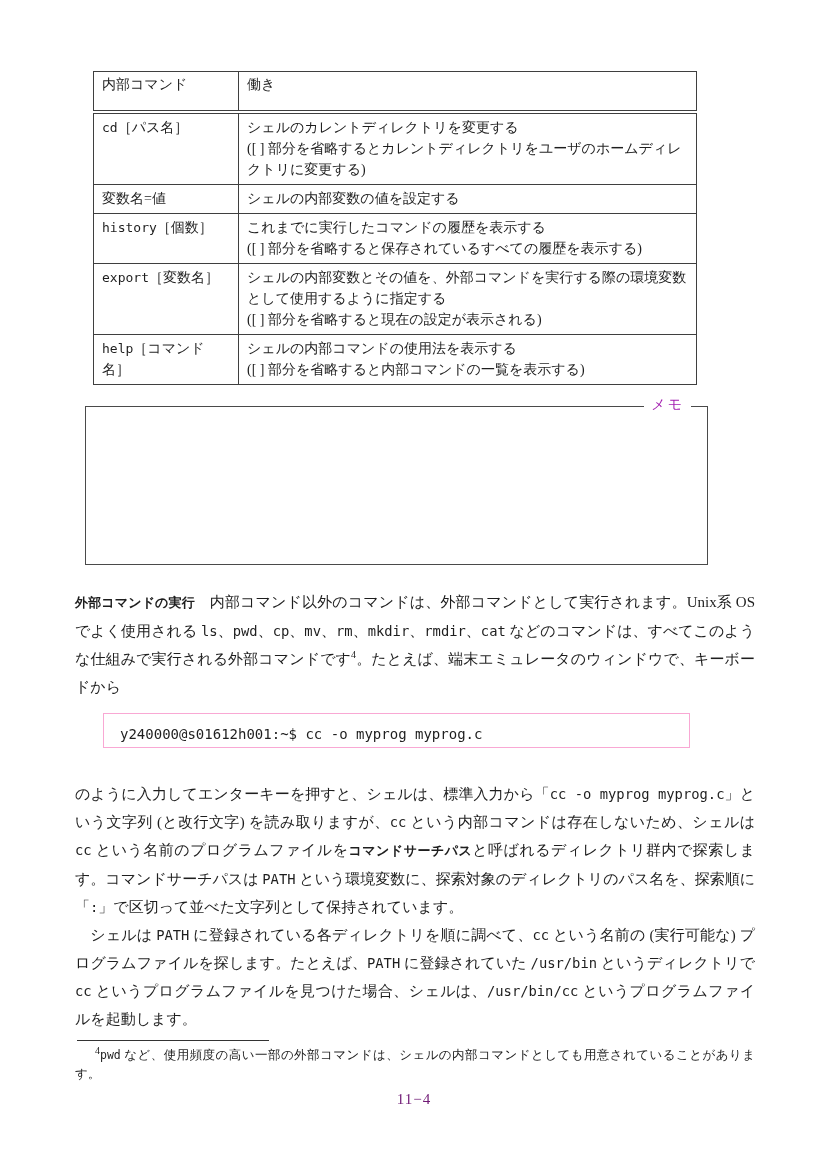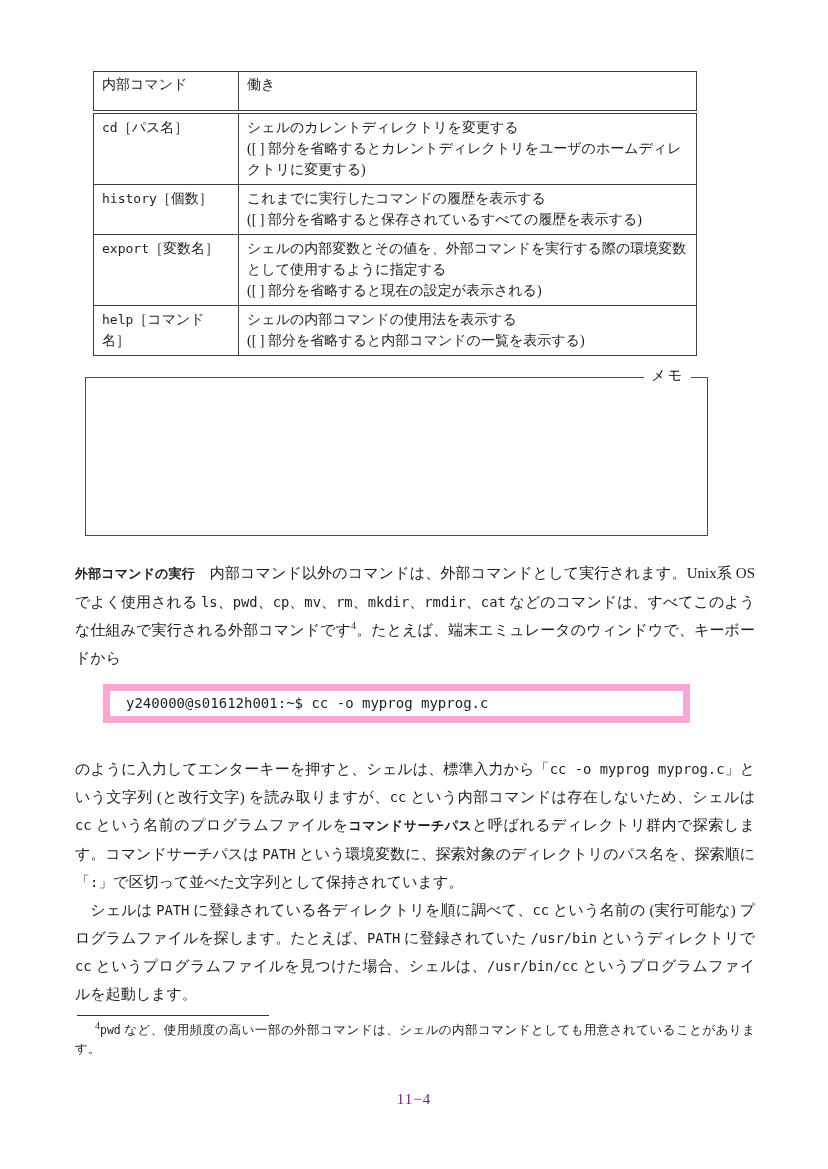--- a/index.html
+++ b/index.html
@@ -41,43 +41,43 @@
     width:623px; height:159px;
     border:1px solid #4a4a4a;
   }
   .memo-label {
     position:absolute;
     top:-11px; right:16px;
     background:#ffffff;
     padding:0 7px;
     font-size:14px;
     letter-spacing:2px;
-    color:#000000;
+    color:#a21caf;
     text-align:right;
   }
   
   .para {
     margin-top:23px;
     font-size:15px;
     line-height:28px;
     text-align:justify;
   }
   .para.tight { margin-top:32px; }
   .para.cont { margin-top:0; }
   .sg-t { }
   .sg-b { font-family:"Liberation Sans","DejaVu Sans",sans-serif; font-weight:700; font-size:13px; }
   .para .sg-b:first-child { margin-right:15px; }
   .sg-m { font-family:"DejaVu Sans Mono","Liberation Mono",monospace; font-size:13.8px; }
   .sg-sup { vertical-align:super; font-size:10px; line-height:0; }
   
   .code-box {
     margin:12px 0 0 28px;
     width:587px;
-    border:7px solid #f9a8d4;
-    padding:3px 8px 3px 16px;
+    border:1px solid #f9a8d4;
+    padding:11px 8px 3px 16px;
     font-size:14px;
     line-height:19px;
   }
   .code-box .mono { font-size:14px; }
   
   .footnote-rule {
     margin:7px 0 0 2px;
     width:192px;
     border-top:1px solid #333333;
   }
@@ -114,20 +114,26 @@
     </thead>
     <tbody>
       <tr>
         <td><span class="mono">cd</span><span>［パス名］</span></td>
         <td>
           <div>シェルのカレントディレクトリを変更する</div>
           <div class="cell-note">([ ] 部分を省略するとカレントディレクトリをユーザのホームディレクトリに変更する)</div>
         </td>
       </tr>
       <tr>
+        <td><span>変数名=値</span></td>
+        <td>
+          <div>シェルの内部変数の値を設定する</div>
+        </td>
+      </tr>
+      <tr>
         <td><span class="mono">history</span><span>［個数］</span></td>
         <td>
           <div>これまでに実行したコマンドの履歴を表示する</div>
           <div class="cell-note">([ ] 部分を省略すると保存されているすべての履歴を表示する)</div>
         </td>
       </tr>
       <tr>
         <td><span class="mono">export</span><span>［変数名］</span></td>
         <td>
           <div>シェルの内部変数とその値を、外部コマンドを実行する際の環境変数として使用するように指定する</div>

